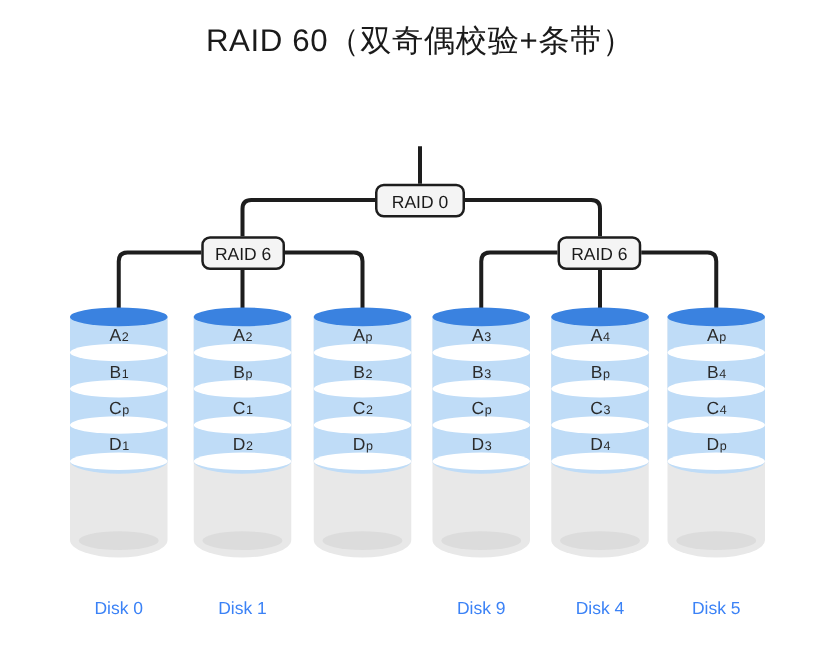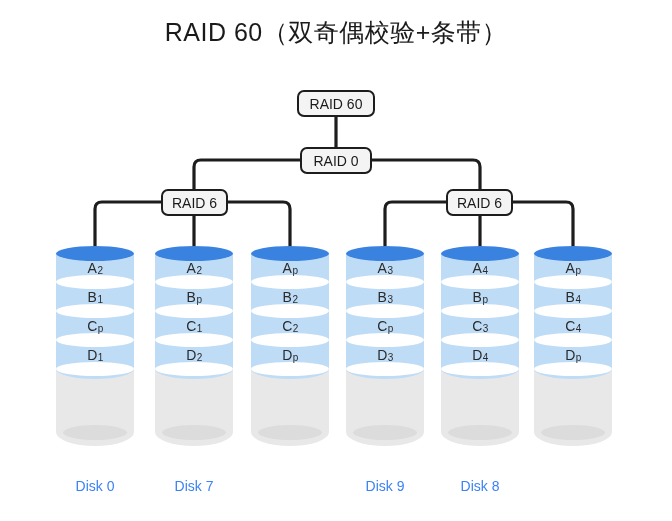--- a/index.html
+++ b/index.html
@@ -178,21 +178,20 @@
 
     <path d="M 228 202 L 283 202 Q 290 202 290 209 L 290 256"></path>
 
     <path d="M 446 202 L 392 202 Q 385 202 385 209 L 385 256"></path>
 
     <line x1="480" y1="216" x2="480" y2="256"></line>
 
     <path d="M 513 202 L 566 202 Q 573 202 573 209 L 573 256"></path>
   </svg>
 
-  <div class="node" id="node-raid60">RAID 60</div>
   <div class="node" id="node-raid0">RAID 0</div>
   <div class="node" id="node-raid6-a">RAID 6</div>
   <div class="node" id="node-raid6-b">RAID 6</div>
 
   <div id="disk-layer">
       <div class="disk" style="left: 56px;">
         <div class="disk-body">
           <div class="cyl-base"></div>
           <div class="bands">
             <div class="band">
@@ -226,21 +225,21 @@
             <div class="band">
               <div class="band-label">C<sub>1</sub></div>
             </div>
             <div class="band">
               <div class="band-label">D<sub>2</sub></div>
             </div>
             <div class="bands-foot"></div>
           </div>
           <div class="cyl-top"></div>
         </div>
-        <div class="disk-label">Disk 7</div>
+        <div class="disk-label">Disk 1</div>
       </div>
       <div class="disk" style="left: 251px;">
         <div class="disk-body">
           <div class="cyl-base"></div>
           <div class="bands">
             <div class="band">
               <div class="band-label">A<sub>p</sub></div>
             </div>
             <div class="band">
               <div class="band-label">B<sub>2</sub></div>
@@ -291,21 +290,21 @@
             <div class="band">
               <div class="band-label">C<sub>3</sub></div>
             </div>
             <div class="band">
               <div class="band-label">D<sub>4</sub></div>
             </div>
             <div class="bands-foot"></div>
           </div>
           <div class="cyl-top"></div>
         </div>
-        <div class="disk-label">Disk 8</div>
+        <div class="disk-label">Disk 4</div>
       </div>
       <div class="disk" style="left: 534px;">
         <div class="disk-body">
           <div class="cyl-base"></div>
           <div class="bands">
             <div class="band">
               <div class="band-label">A<sub>p</sub></div>
             </div>
             <div class="band">
               <div class="band-label">B<sub>4</sub></div>
@@ -313,16 +312,17 @@
             <div class="band">
               <div class="band-label">C<sub>4</sub></div>
             </div>
             <div class="band">
               <div class="band-label">D<sub>p</sub></div>
             </div>
             <div class="bands-foot"></div>
           </div>
           <div class="cyl-top"></div>
         </div>
+        <div class="disk-label">Disk 5</div>
       </div>
     </div>
 
 </div>
 
 </body></html>

